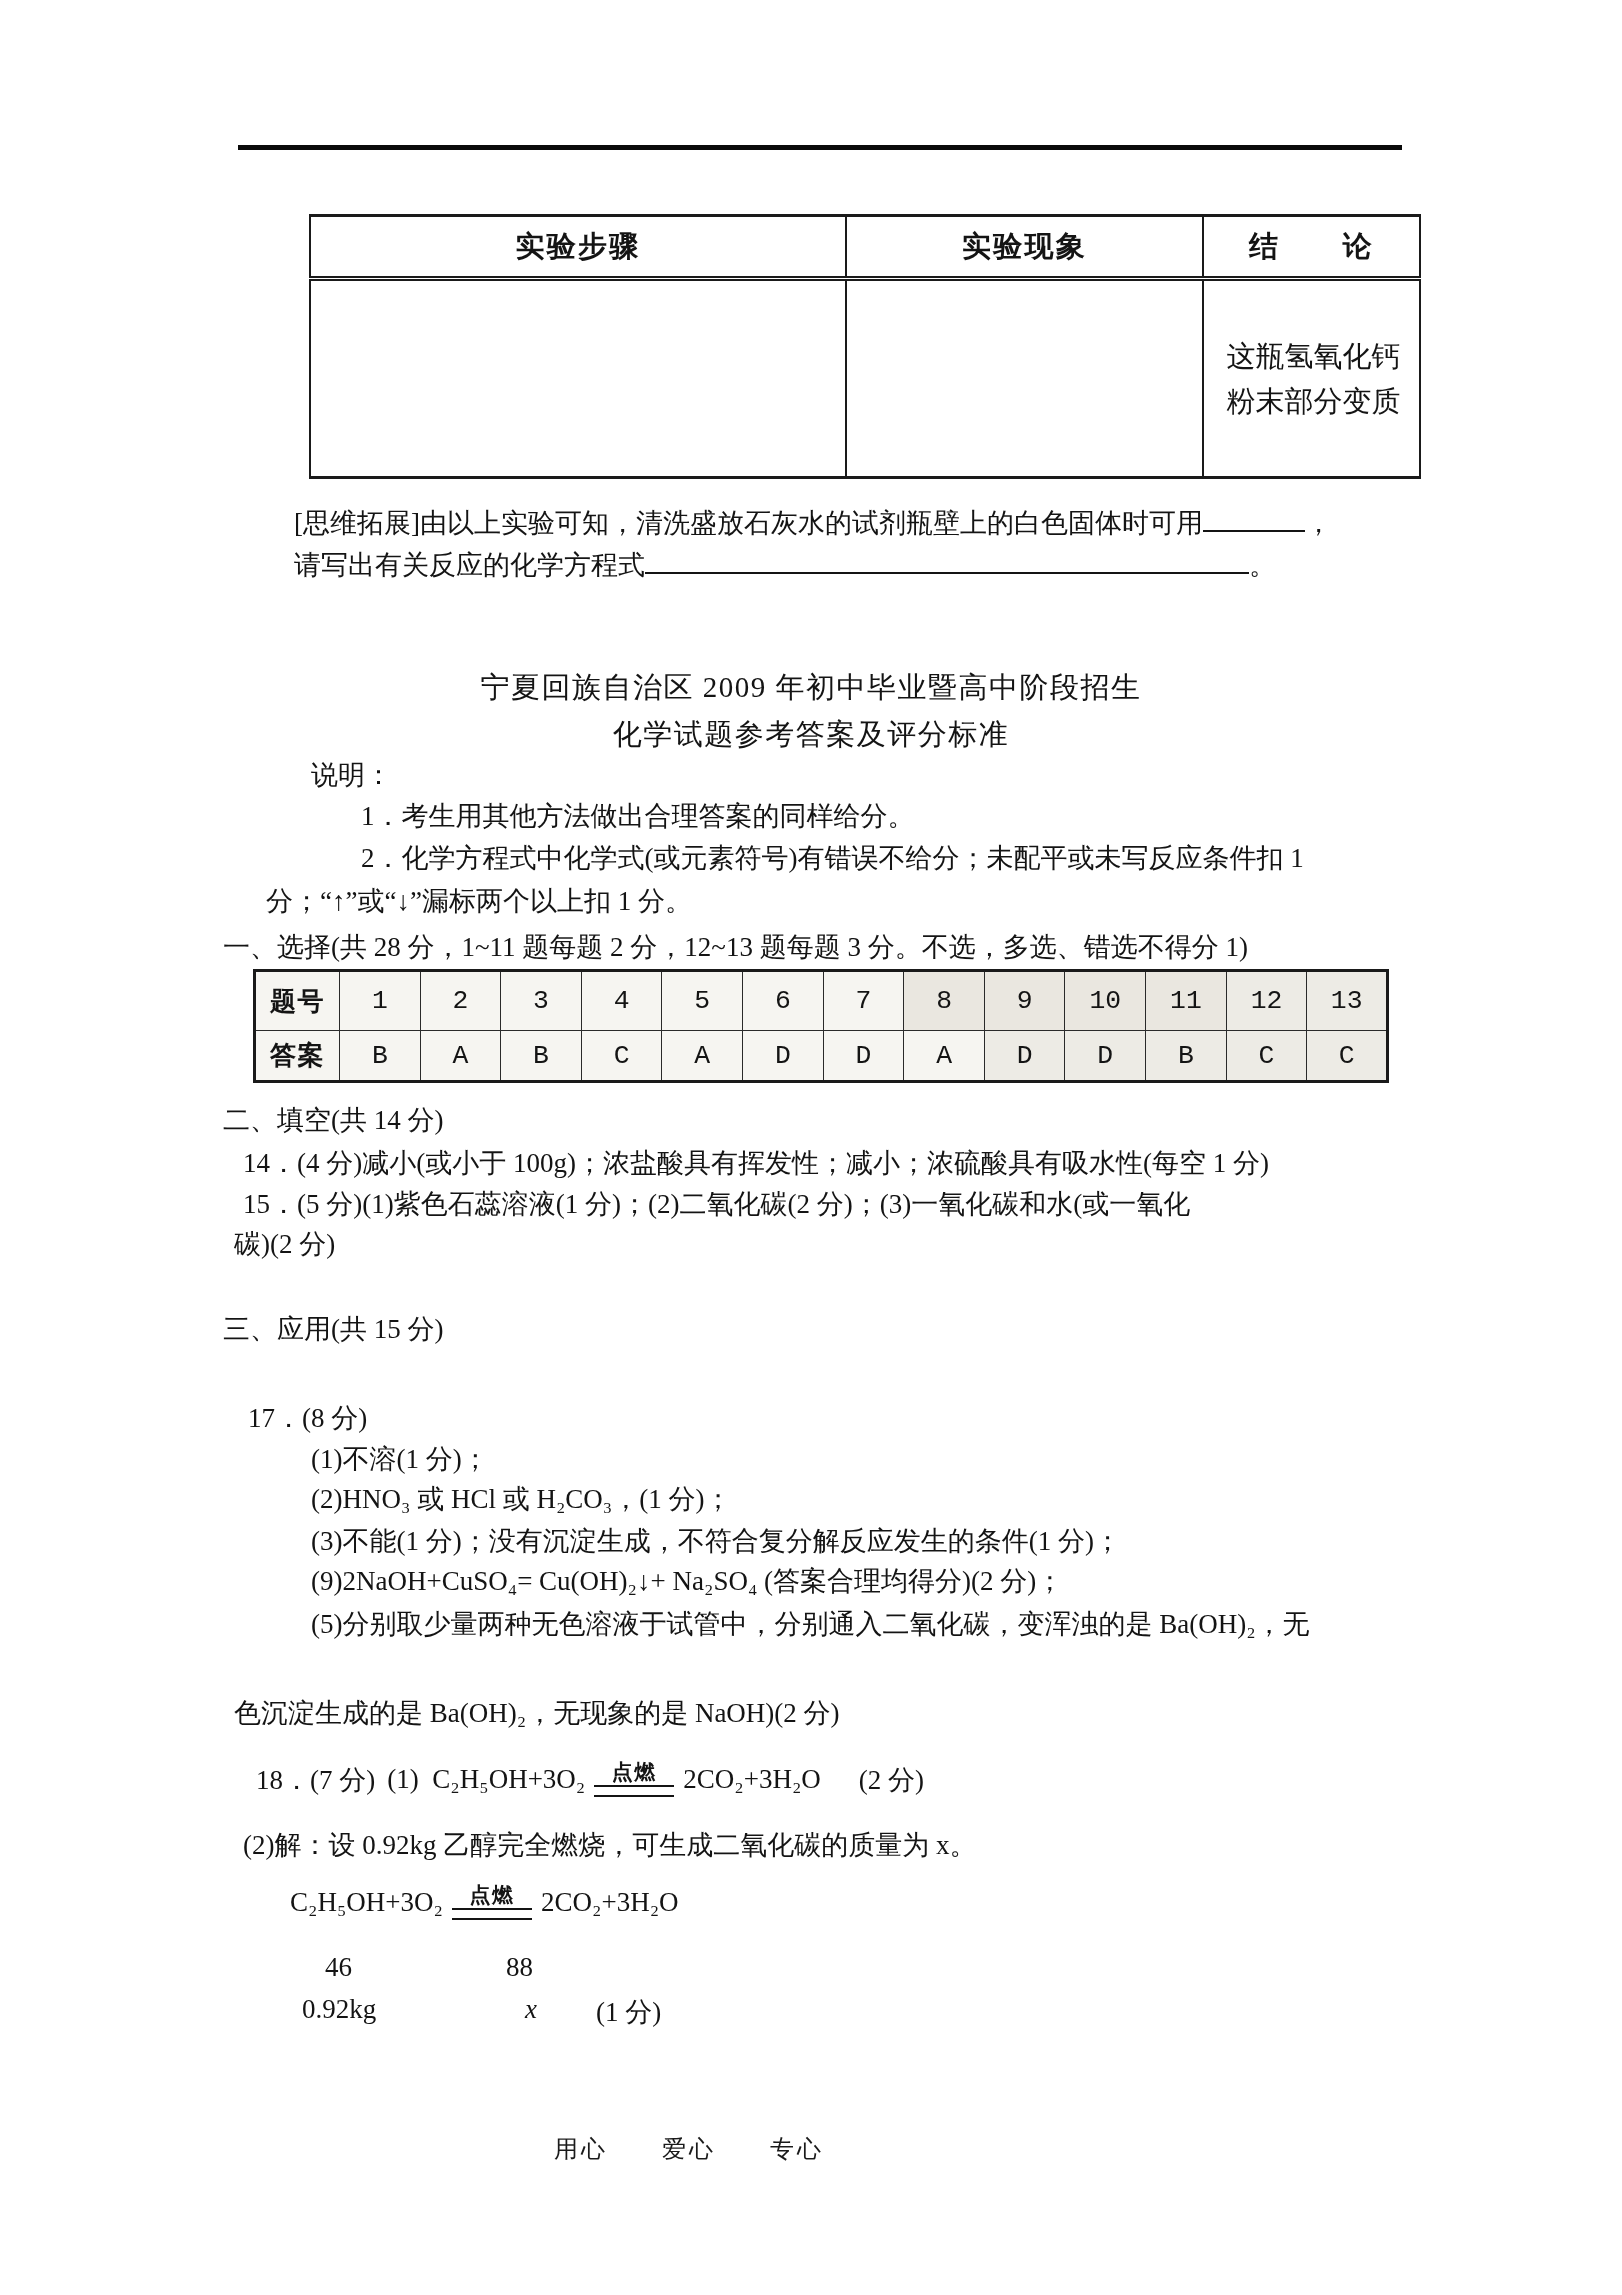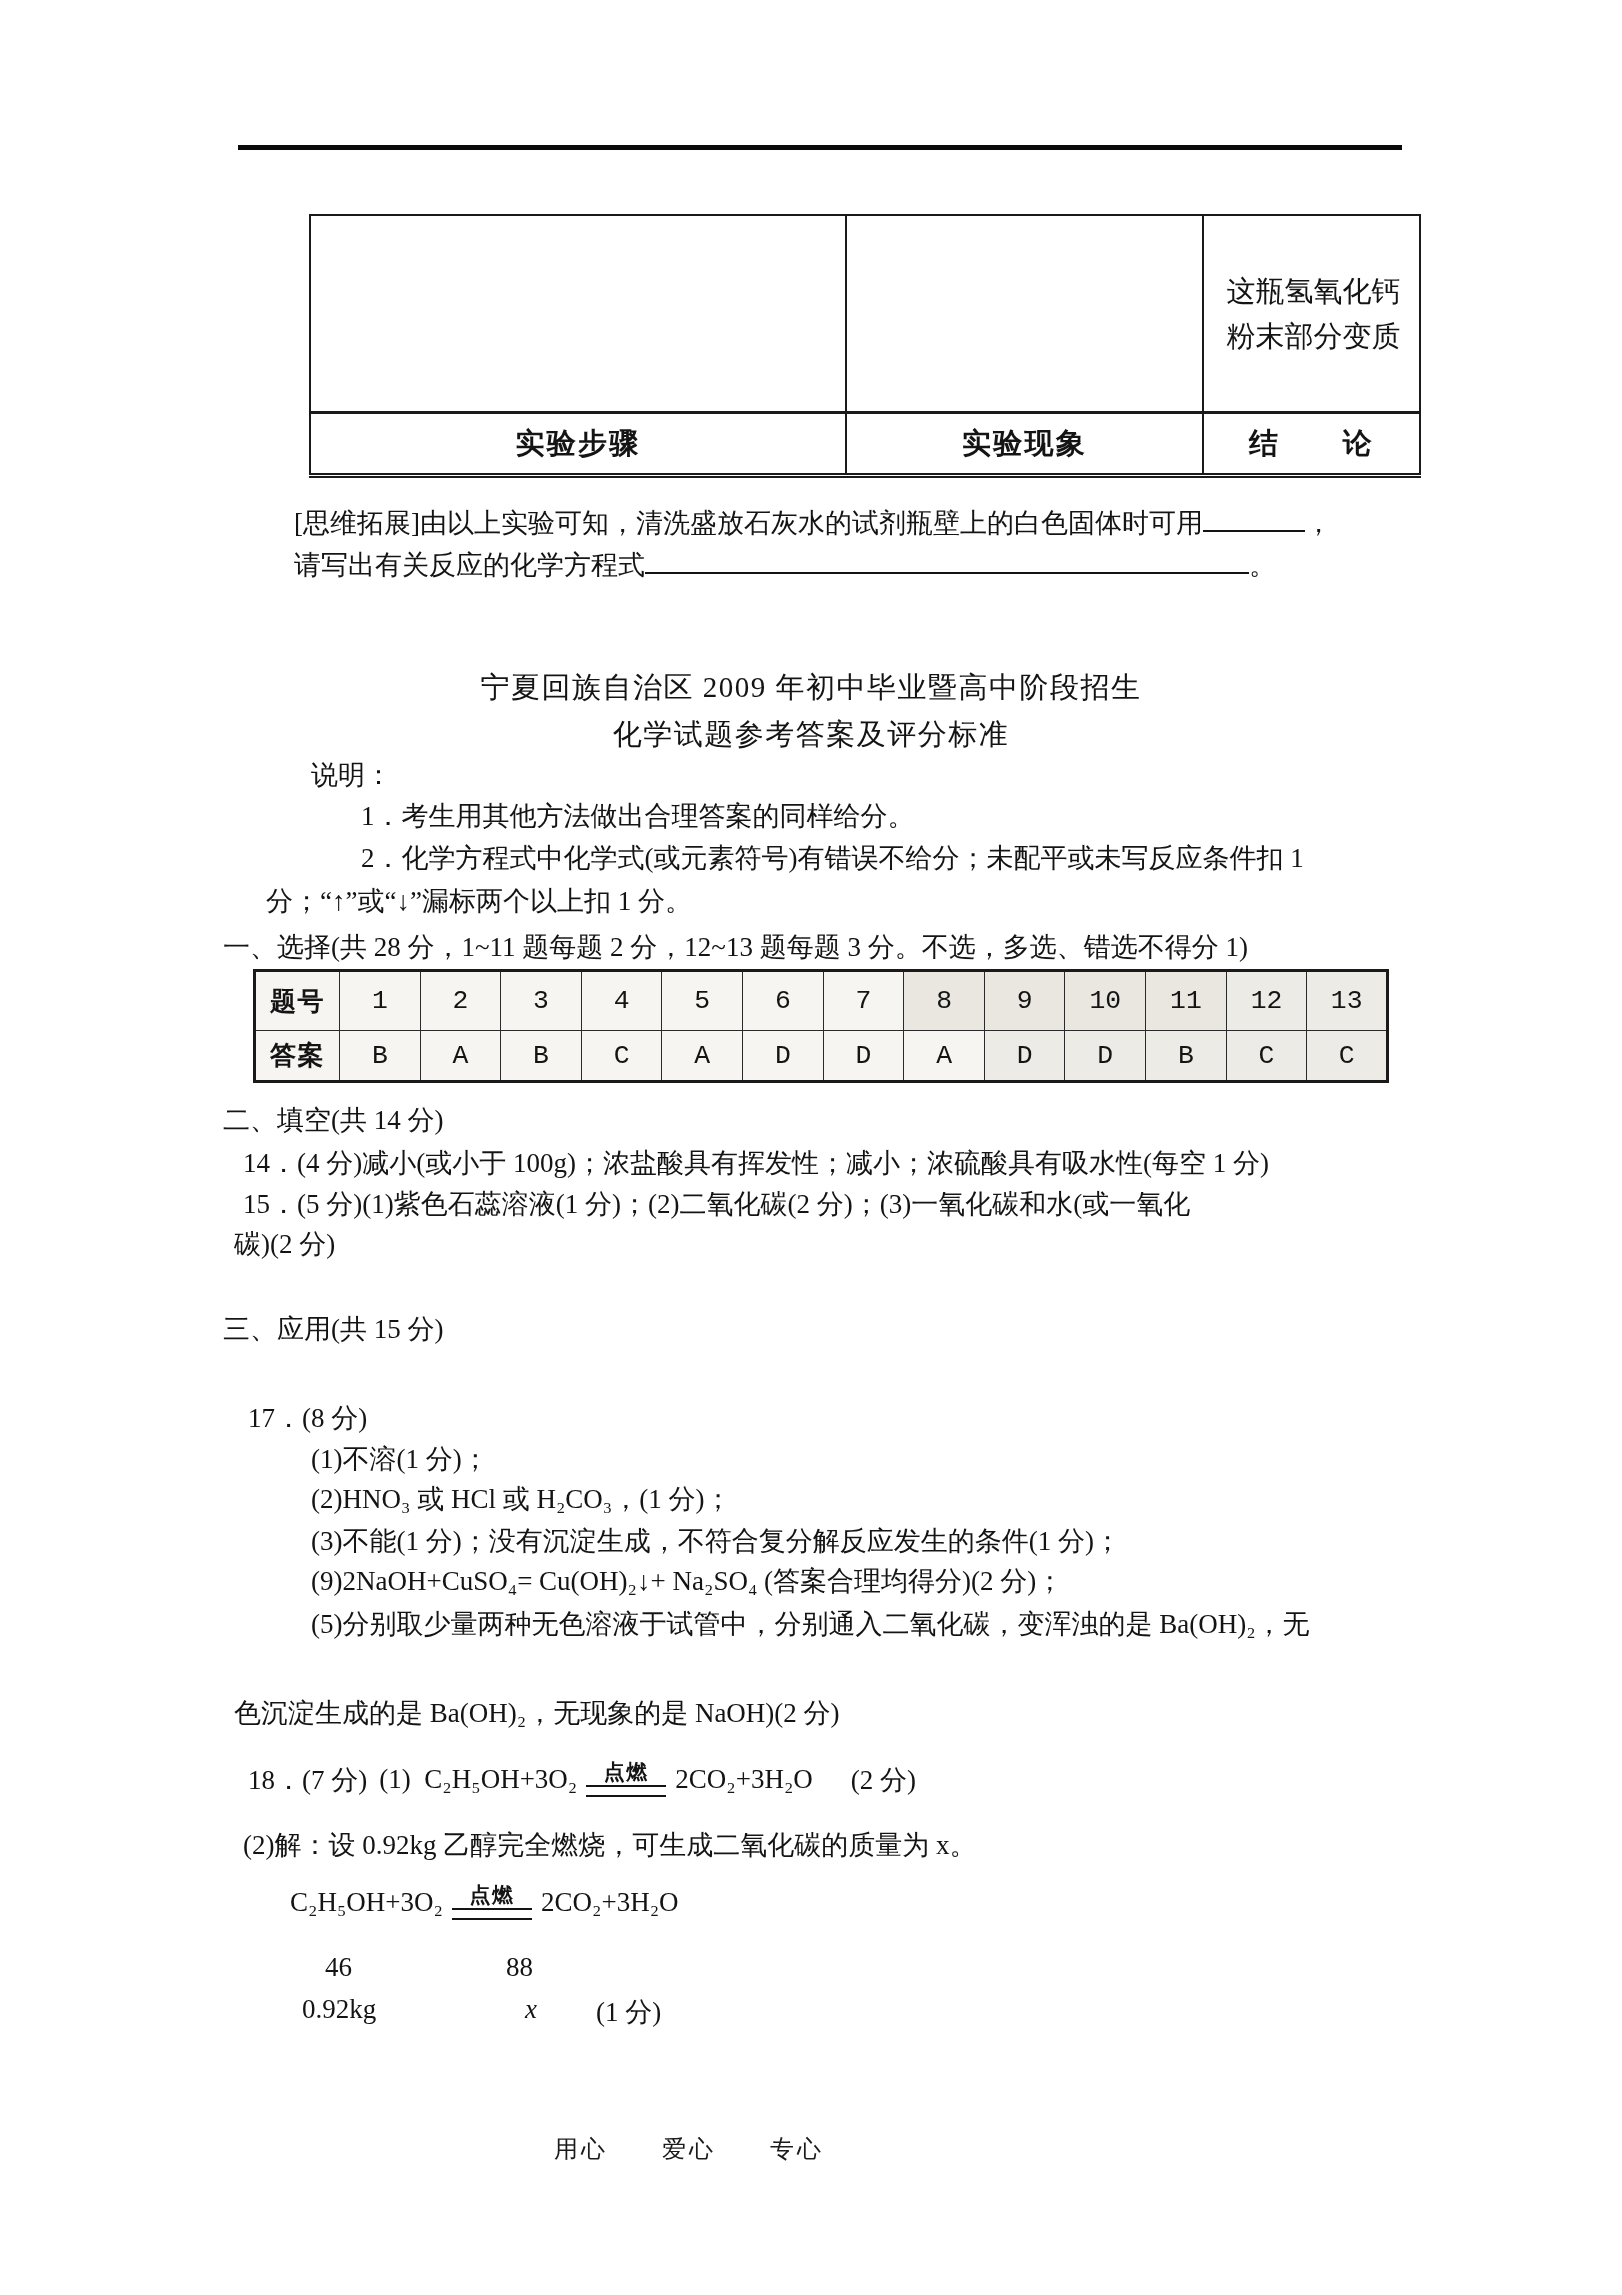--- a/index.html
+++ b/index.html
@@ -103,31 +103,31 @@
   <div class="top-rule"></div>
 
   <table class="exp-table">
     <colgroup>
         <col style="width:536px">
         <col style="width:357px">
         <col style="width:217px">
       </colgroup>
     <tbody>
         <tr>
+      <th>实验步骤</th>
+      <th>实验现象</th>
+      <th>结　　论</th>
+    </tr>
+    <tr>
       <td></td>
       <td></td>
       <td class="conclusion-cell">
         <div>这瓶氢氧化钙</div>
         <div>粉末部分变质</div>
       </td>
-    </tr>
-    <tr>
-      <th>实验步骤</th>
-      <th>实验现象</th>
-      <th>结　　论</th>
     </tr>
   </tbody>
     </table>
 
   <div class="line" style="left:294px;top:501px;">
     <span>[思维拓展]由以上实验可知，清洗盛放石灰水的试剂瓶壁上的白色固体时可用</span><span class="blank blank-short"></span><span>，</span>
   </div>
   <div class="line" style="left:294px;top:543px;">
     <span>请写出有关反应的化学方程式</span><span class="blank blank-long"></span><span>。</span>
   </div>
@@ -203,21 +203,21 @@
   <div class="line" style="left:223px;top:1313px;">三、应用(共 15 分)</div>
 
   <div class="line" style="left:248px;top:1402px;">17．(8 分)</div>
   <div class="line" style="left:311px;top:1443px;">(1)不溶(1 分)；</div>
   <div class="line" style="left:311px;top:1483px;">(2)HNO₃ 或 HCl 或 H₂CO₃，(1 分)；</div>
   <div class="line" style="left:311px;top:1525px;">(3)不能(1 分)；没有沉淀生成，不符合复分解反应发生的条件(1 分)；</div>
   <div class="line" style="left:311px;top:1565px;">(9)2NaOH+CuSO₄= Cu(OH)₂↓+ Na₂SO₄ (答案合理均得分)(2 分)；</div>
   <div class="line" style="left:311px;top:1608px;">(5)分别取少量两种无色溶液于试管中，分别通入二氧化碳，变浑浊的是 Ba(OH)₂，无</div>
   <div class="line" style="left:234px;top:1697px;">色沉淀生成的是 Ba(OH)₂，无现象的是 NaOH)(2 分)</div>
 
-  <div class="eqline" style="left:248px;top:1748px;">
+  <div class="eqline" style="left:256px;top:1748px;">
     <span class="eq-head">18．(7 分)</span>
     <span class="eq-sub">(1)</span>
     <span>C₂H₅OH+3O₂</span>
     <span class="ignite">
       <span class="ignite-label">点燃</span>
       <span class="ignite-lines"></span>
     </span>
     <span>2CO₂+3H₂O</span>
     <span class="eq-score">(2 分)</span>
   </div>

